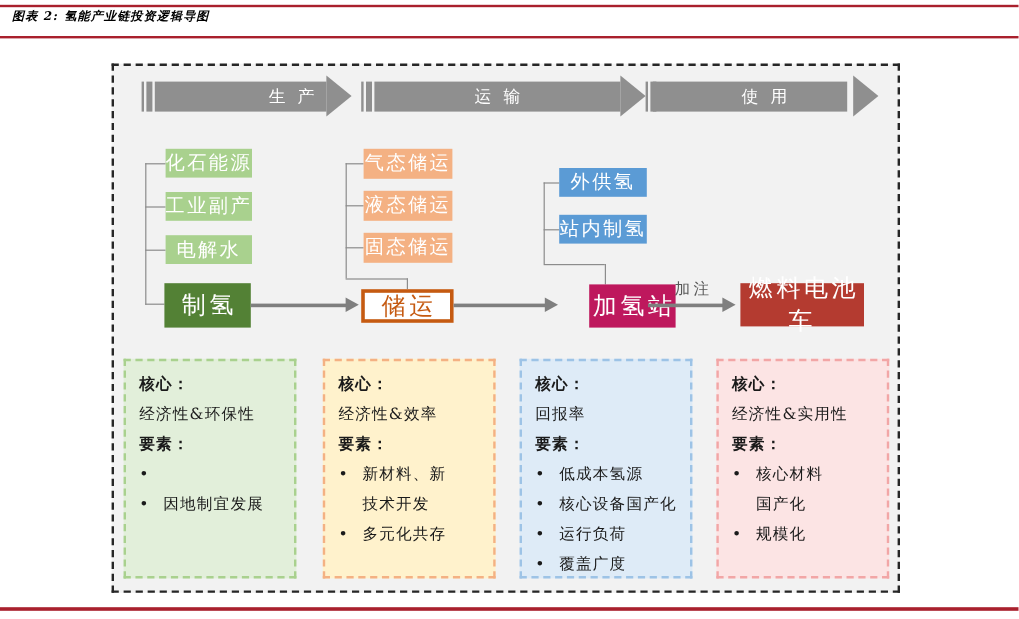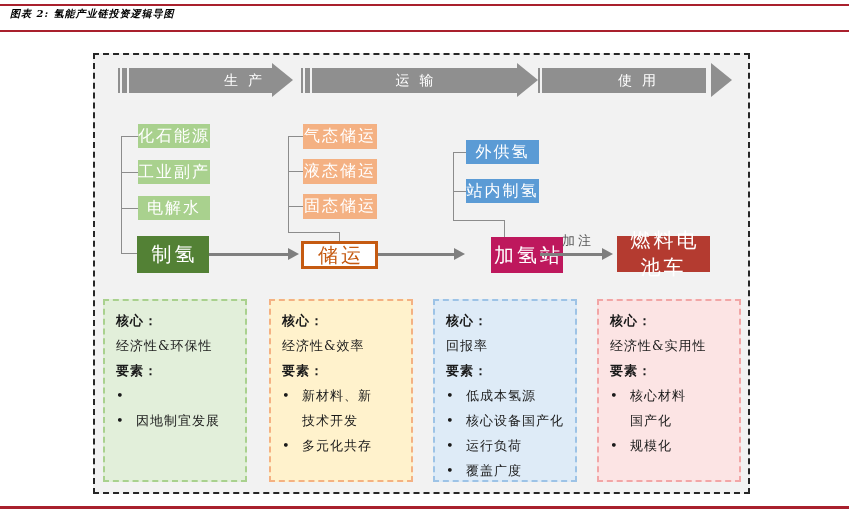--- a/index.html
+++ b/index.html
@@ -155,21 +155,21 @@
   <div class="nodebox mainbox node-blue" style="left:468px; top:237px; width:72px; height:36px;">加氢站</div>
 
   <div class="flow-line" style="left:209px; width:81px;"></div>
   <div class="flow-head" style="left:288px;"></div>
   <div class="flow-line" style="left:378px; width:77px;"></div>
   <div class="flow-head" style="left:454px;"></div>
   <div class="flow-line" style="left:540px; width:63px;"></div>
   <div class="flow-head" style="left:602px;"></div>
   <div class="inject-label">加注</div>
 
-  <div class="nodebox mainbox node-red" style="left:617px; top:236px; width:93px; height:36px;">燃料电池车</div>
+  <div class="nodebox mainbox node-red" style="left:617px; top:236px; width:103px; height:36px;">燃料电池车</div>
 
   <div class="panel panel-green" style="left:103px;">
     <div class="hdr">核心：</div>
     <div class="val">经济性&amp;环保性</div>
     <div class="hdr">要素：</div>
     <div class="bullet-row">
       <span class="mark">•</span>
     </div>
     <div class="bullet-row">
       <span class="mark">•</span>

